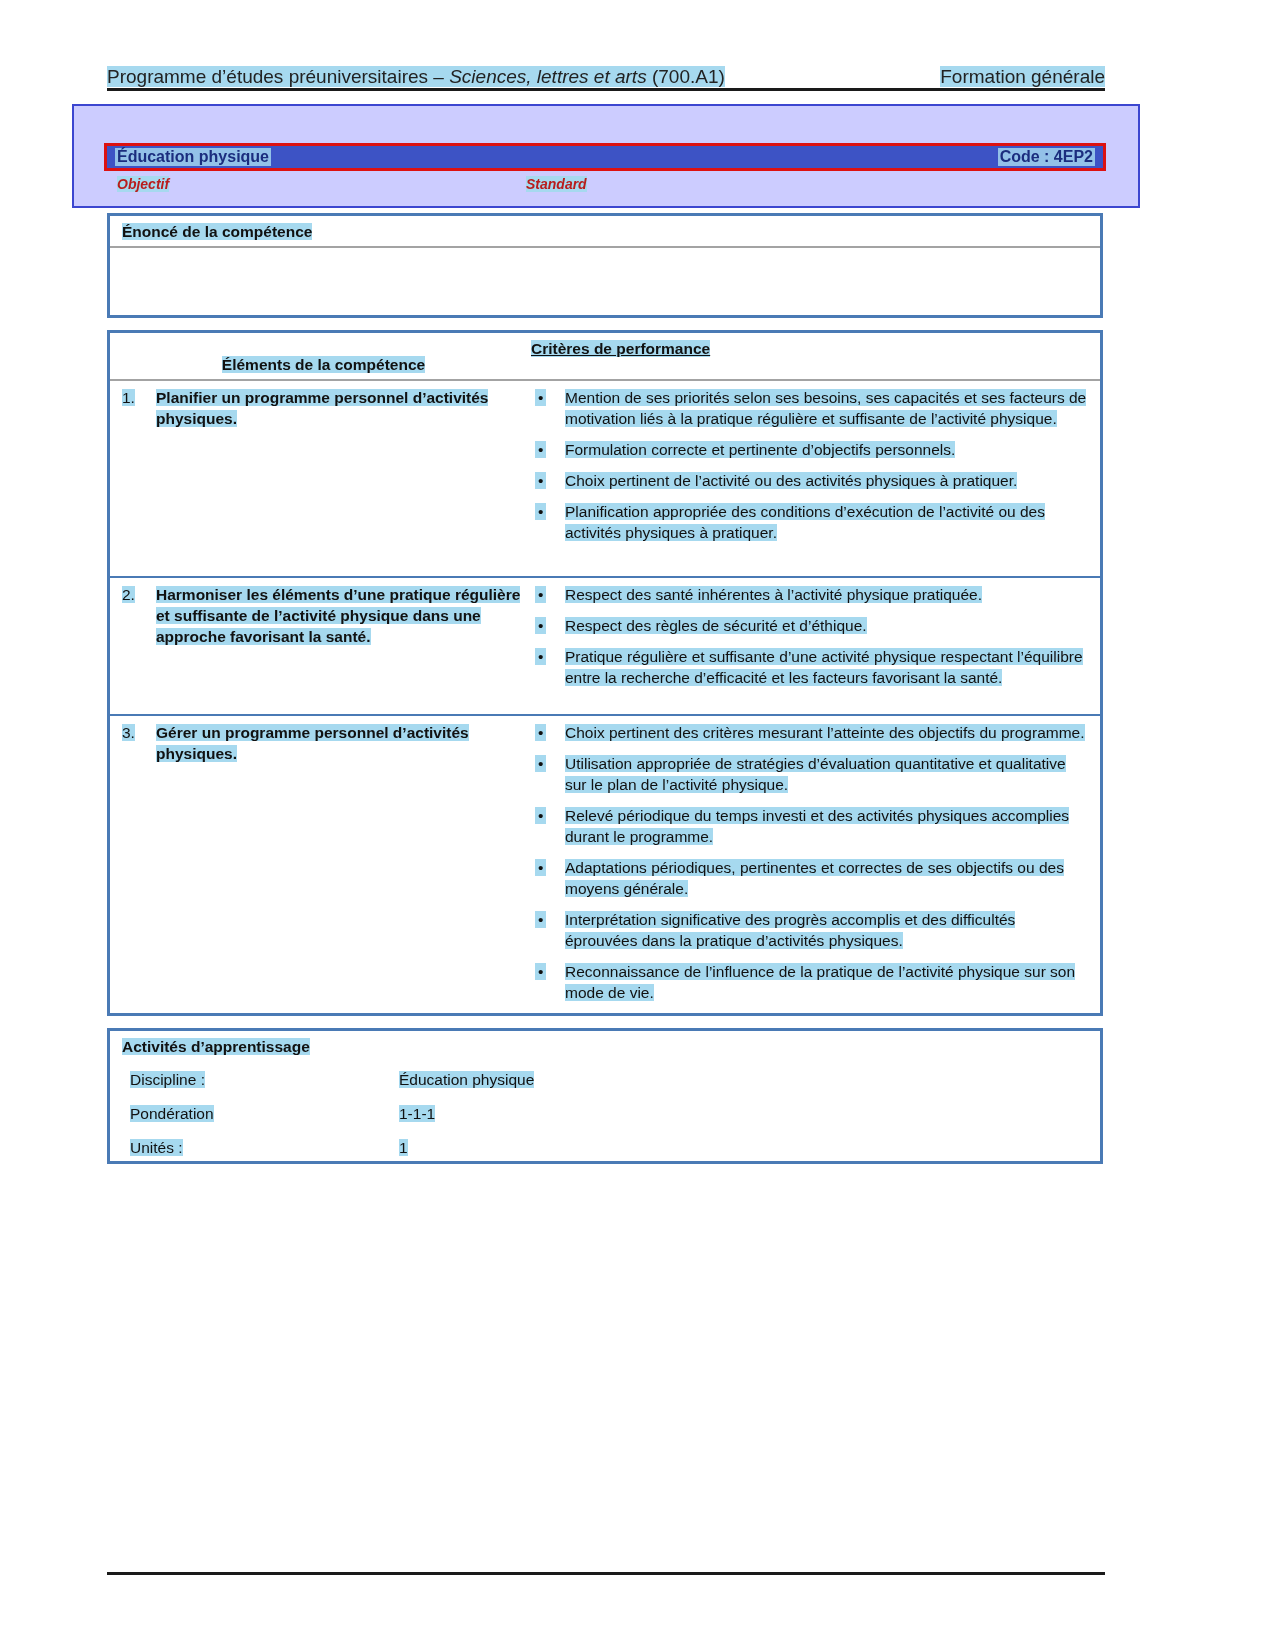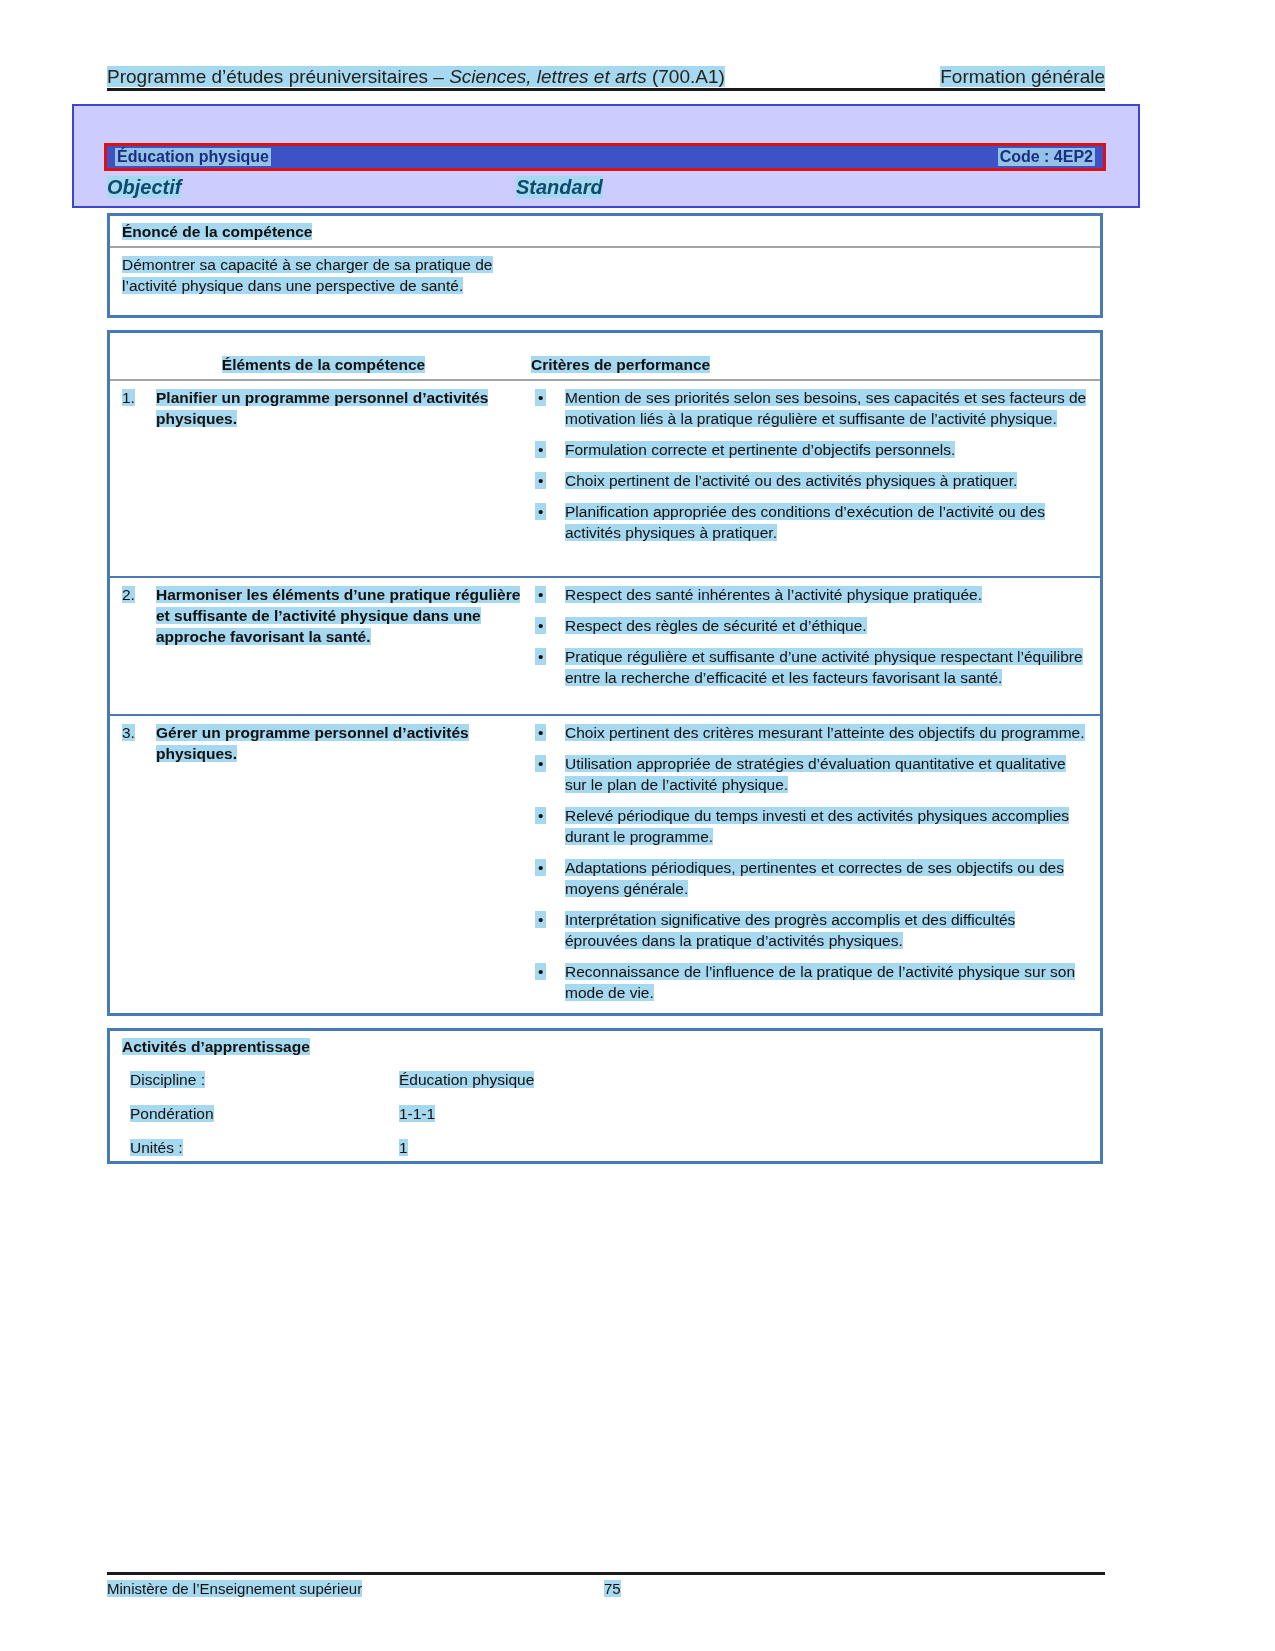--- a/index.html
+++ b/index.html
@@ -46,23 +46,23 @@
     padding: 0 8px;
     font-size: 16px; font-weight: bold;
   }
   .title-bar .hl-bar {
     background: rgba(166,217,239,0.82);
     color: #1b2d7e;
     padding: 0 2px;
   }
   .objectif-row {
     position: absolute;
-    left: 95px; top: 176px; width: 996px; height: 26px;
-    font-size: 20px; font-weight: bold; font-style: italic;
-    color: #0c4a6e;
+    left: 105px; top: 176px; width: 996px; height: 26px;
+    font-size: 14px; font-weight: bold; font-style: italic;
+    color: #b91c1c;
   }
   .objectif-row .obj { position: absolute; left: 12px; top: 0; }
   .objectif-row .std { position: absolute; left: 421px; top: 0; }
 
   
   .tbl {
     position: absolute;
     left: 107px; width: 996px;
     border: 3px solid #4a7ab5;
     background: #fff;
@@ -78,21 +78,21 @@
   
   .tbl-enonce { top: 213px; height: 105px; }
   .tbl-enonce .body { padding: 6px 12px; }
   .tbl-enonce .body .para { display: inline; }
   .tbl-enonce .body-wrap { width: 385px; }
 
   
   .tbl-elements { top: 330px; height: 686px; overflow: hidden; }
   .tbl-elements .head-row { display: flex; }
   .tbl-elements .head-row .c1 { width: 421px; padding: 21px 6px 4px 12px; font-weight: bold; text-align: center; }
-  .tbl-elements .head-row .c2 { flex: 1; padding: 21px 6px 4px 0; font-weight: bold; }
+  .tbl-elements .head-row .c2 { flex: 1; padding: 5px 6px 4px 0; font-weight: bold; text-decoration: underline; }
   .el-row { display: flex; border-top: 2px solid #4a7ab5; padding-top: 6px; }
   .el-row.first { border-top: none; }
   .el-row .left { width: 421px; display: flex; padding: 0 8px 0 12px; }
   .el-row .left .num { width: 34px; flex: 0 0 34px; }
   .el-row .left .etxt { flex: 1; font-weight: bold; }
   .el-row .right { flex: 1; padding-right: 10px; }
   .crit { display: flex; margin-bottom: 10px; }
   .crit .bullet { width: 34px; flex: 0 0 34px; text-align: left; padding-left: 4px; }
   .crit .bullet .hl { padding: 0 3px; }
   .crit .ctxt { flex: 1; }
@@ -144,25 +144,20 @@
 
   <div class="objectif-row">
     <span class="obj"><span class="hl">Objectif</span></span>
     <span class="std"><span class="hl">Standard</span></span>
   </div>
 
   <div class="tbl tbl-enonce">
     <div class="tbl-head rule-under">
       <span class="hl">Énoncé de la compétence</span>
     </div>
-    <div class="body">
-      <div class="body-wrap">
-        <span class="para hl">Démontrer sa capacité à se charger de sa pratique de l’activité physique dans une perspective de santé.</span>
-      </div>
-    </div>
   </div>
 
   <div class="tbl tbl-elements">
     <div class="head-row rule-under">
       <div class="c1"><span class="hl">Éléments de la compétence</span></div>
       <div class="c2"><span class="hl">Critères de performance</span></div>
     </div>
 
     <div class="el-row first row-1">
       <div class="left">
@@ -258,18 +253,14 @@
         <span class="val"><span class="hl">1-1-1</span></span>
       </div>
       <div class="act-row">
         <span class="lbl"><span class="hl">Unités :</span></span>
         <span class="val"><span class="hl">1</span></span>
       </div>
     </div>
   </div>
 
   <div class="footer-rule"></div>
-  <div class="doc-footer">
-    <span class="hl">Ministère de l’Enseignement supérieur</span>
-    <span class="page-num"><span class="hl">75</span></span>
-  </div>
 
 </div>
 
 </body></html>

